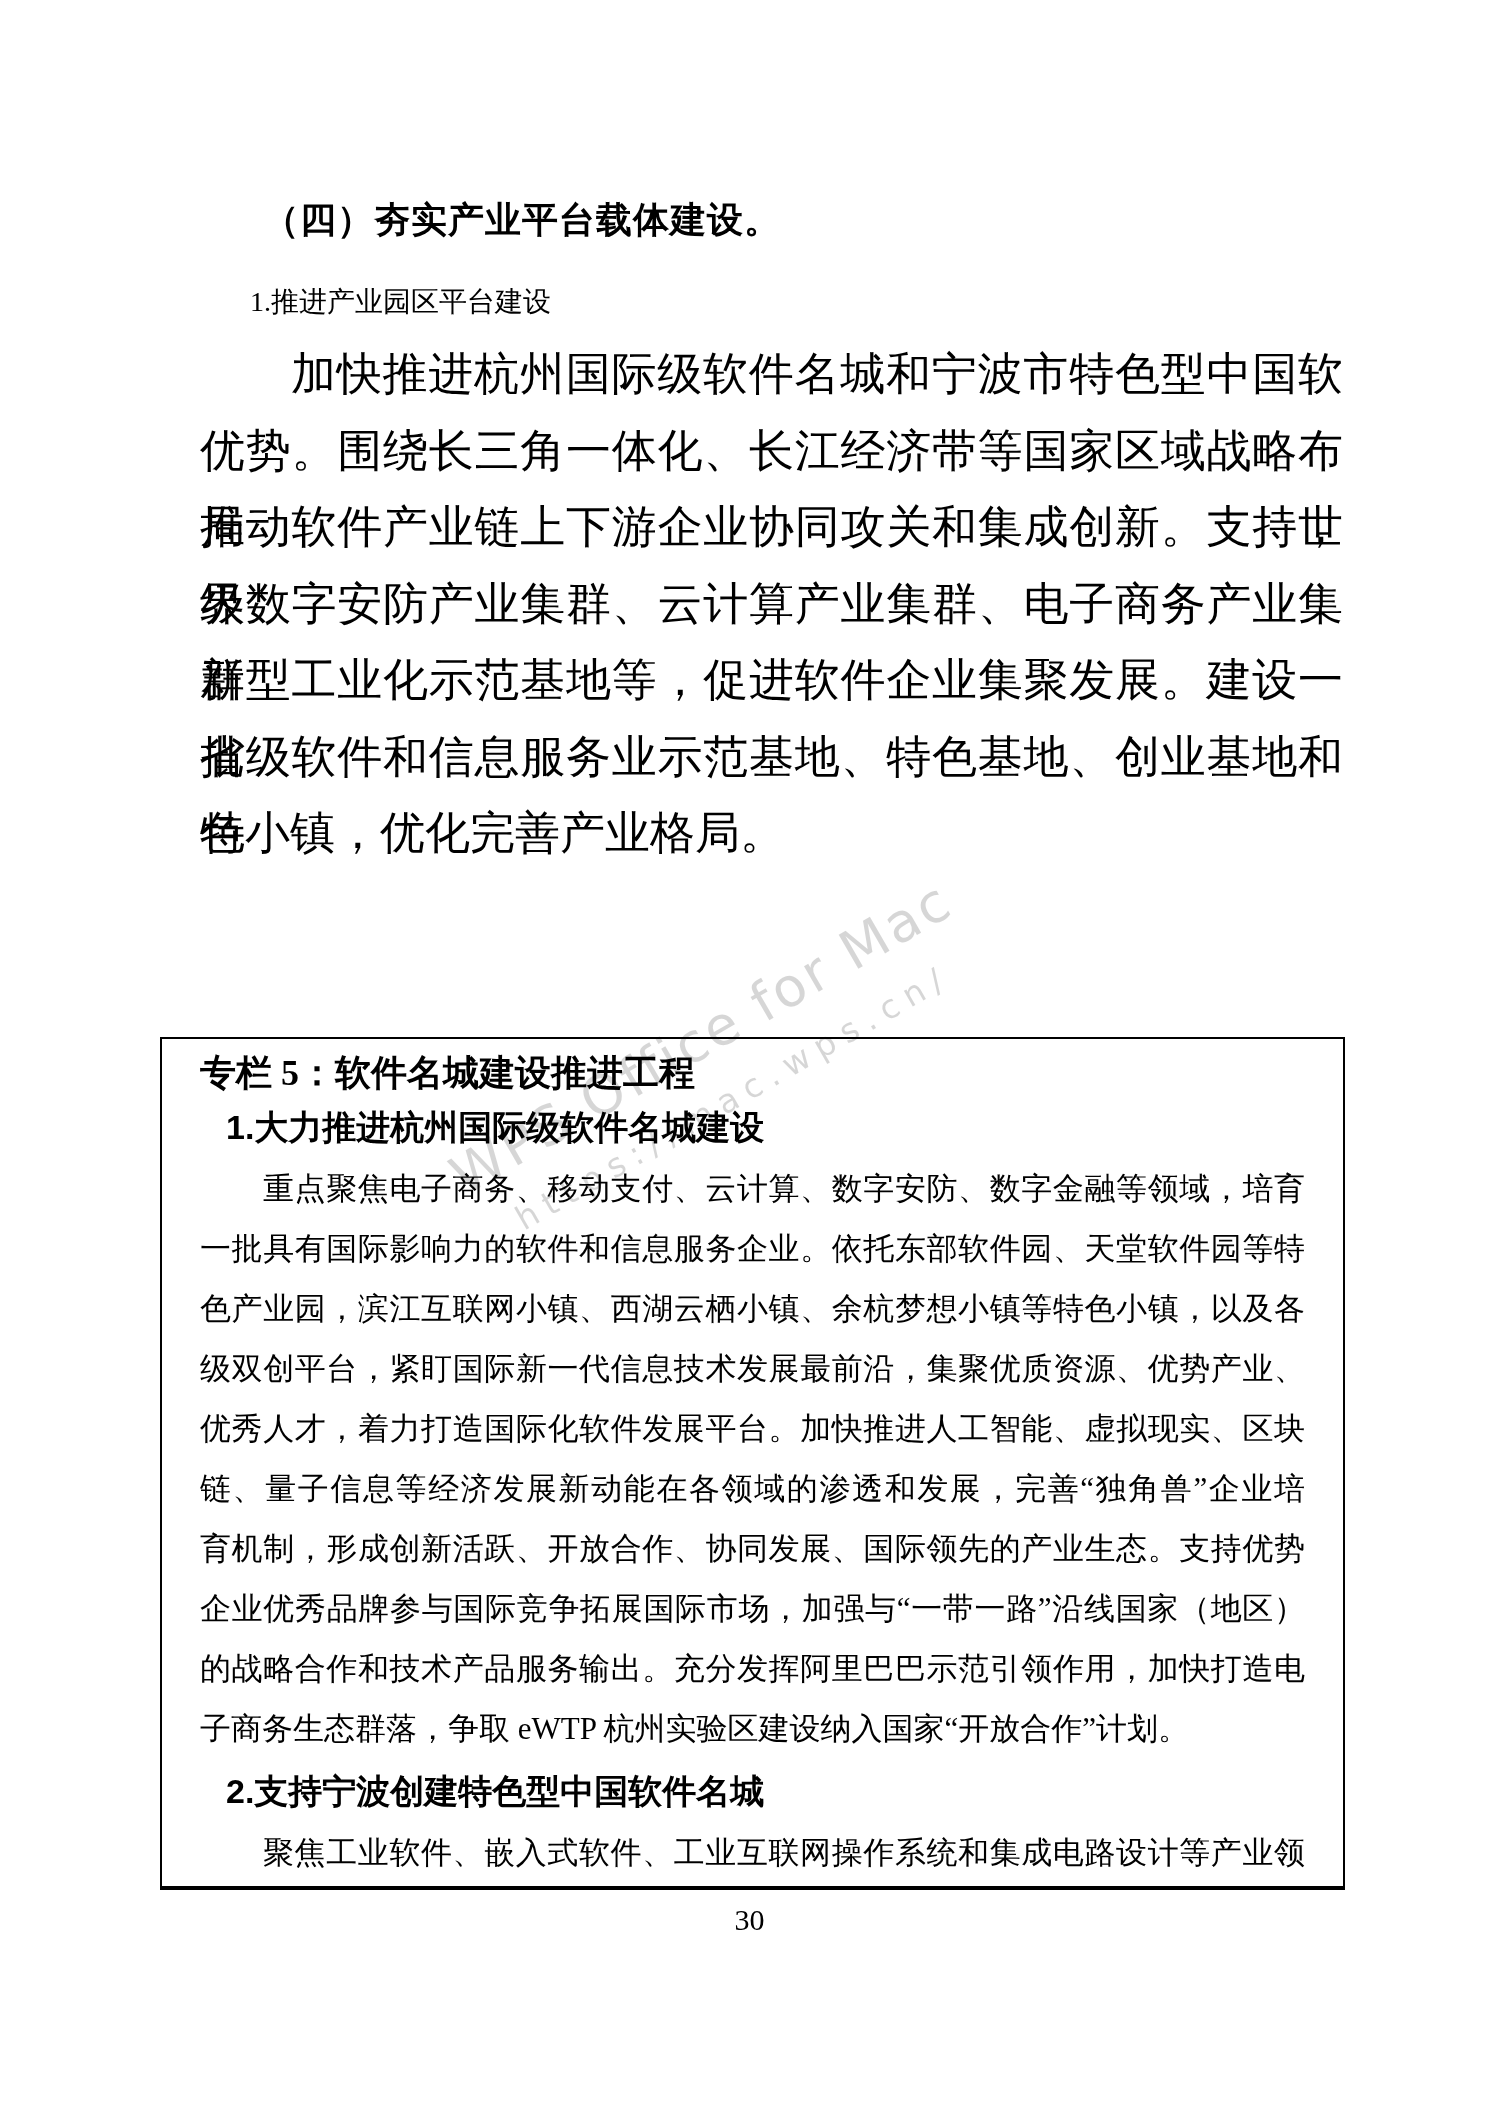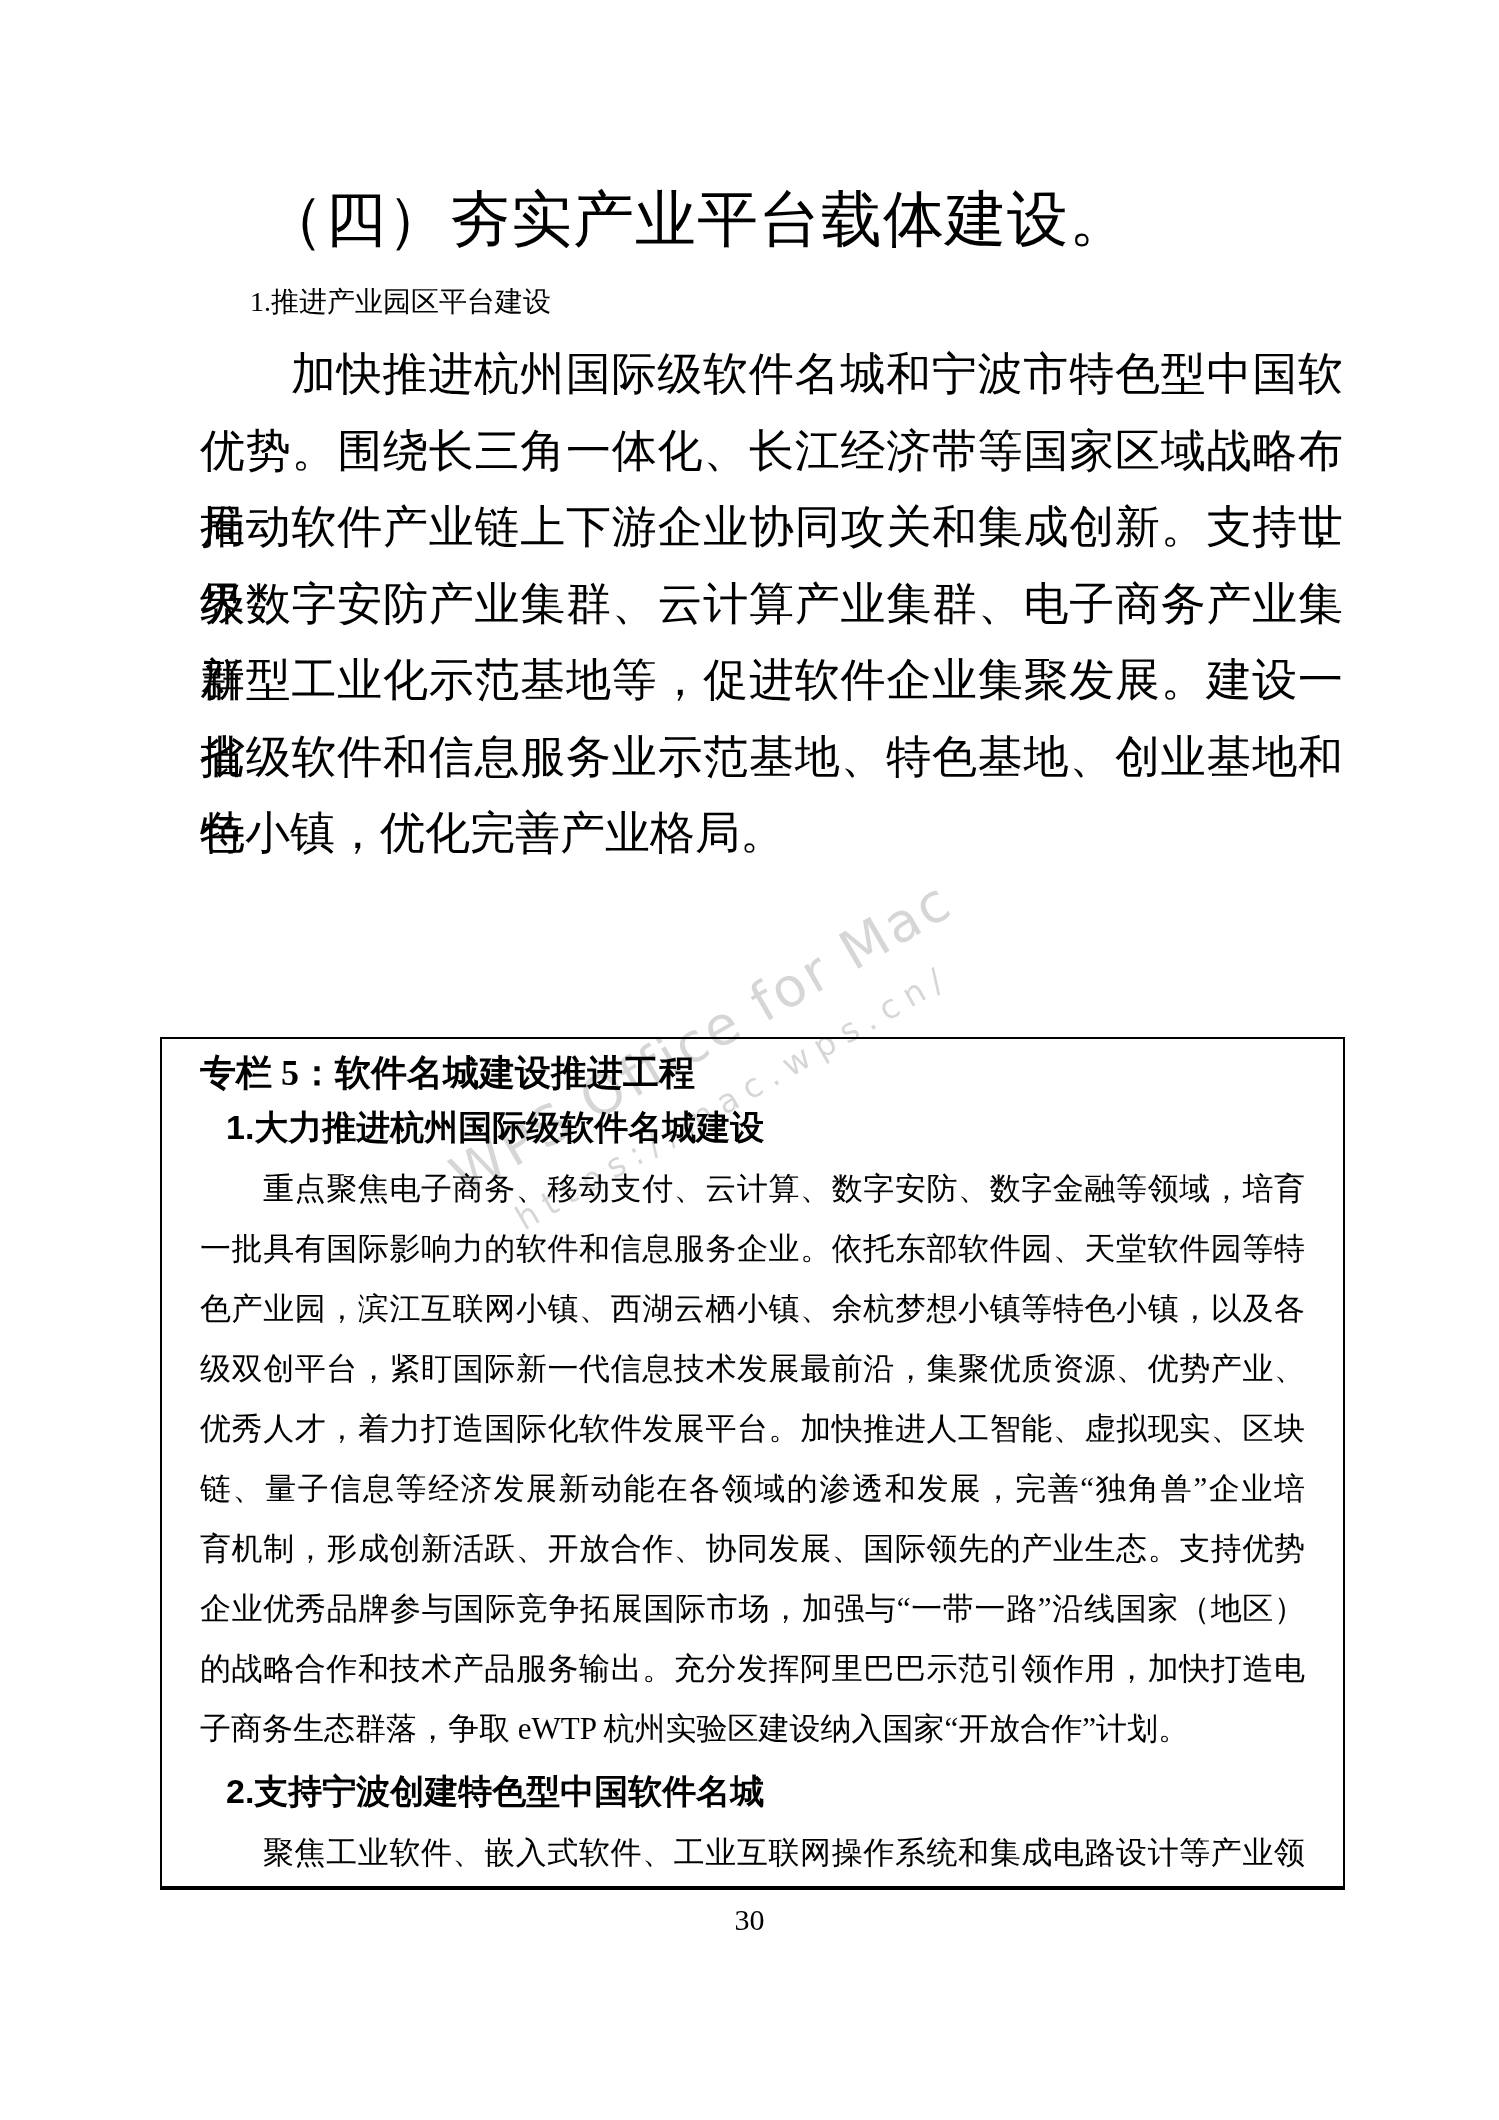--- a/index.html
+++ b/index.html
@@ -22,21 +22,21 @@
     z-index:1;
     text-align:left;
   }
   .wm-line1{font-size:54px;letter-spacing:3px;}
   .wm-line2{font-size:33px;letter-spacing:9px;margin-top:16px;margin-left:34px;}
 
   .content{position:absolute;left:0;top:0;width:100%;height:100%;z-index:2;}
 
   .section-heading{
     position:absolute;left:263px;top:194px;
-    font-size:61px;font-weight:normal;line-height:52px;
+    font-size:36px;font-weight:bold;line-height:52px;
     letter-spacing:1px;white-space:nowrap;
   }
   .subsection-heading{
     position:absolute;left:250px;top:278px;
     font-size:28px;line-height:48px;white-space:nowrap;
   }
   .body-par{
     position:absolute;left:200px;top:336px;width:1143px;
   }
   .bline{

